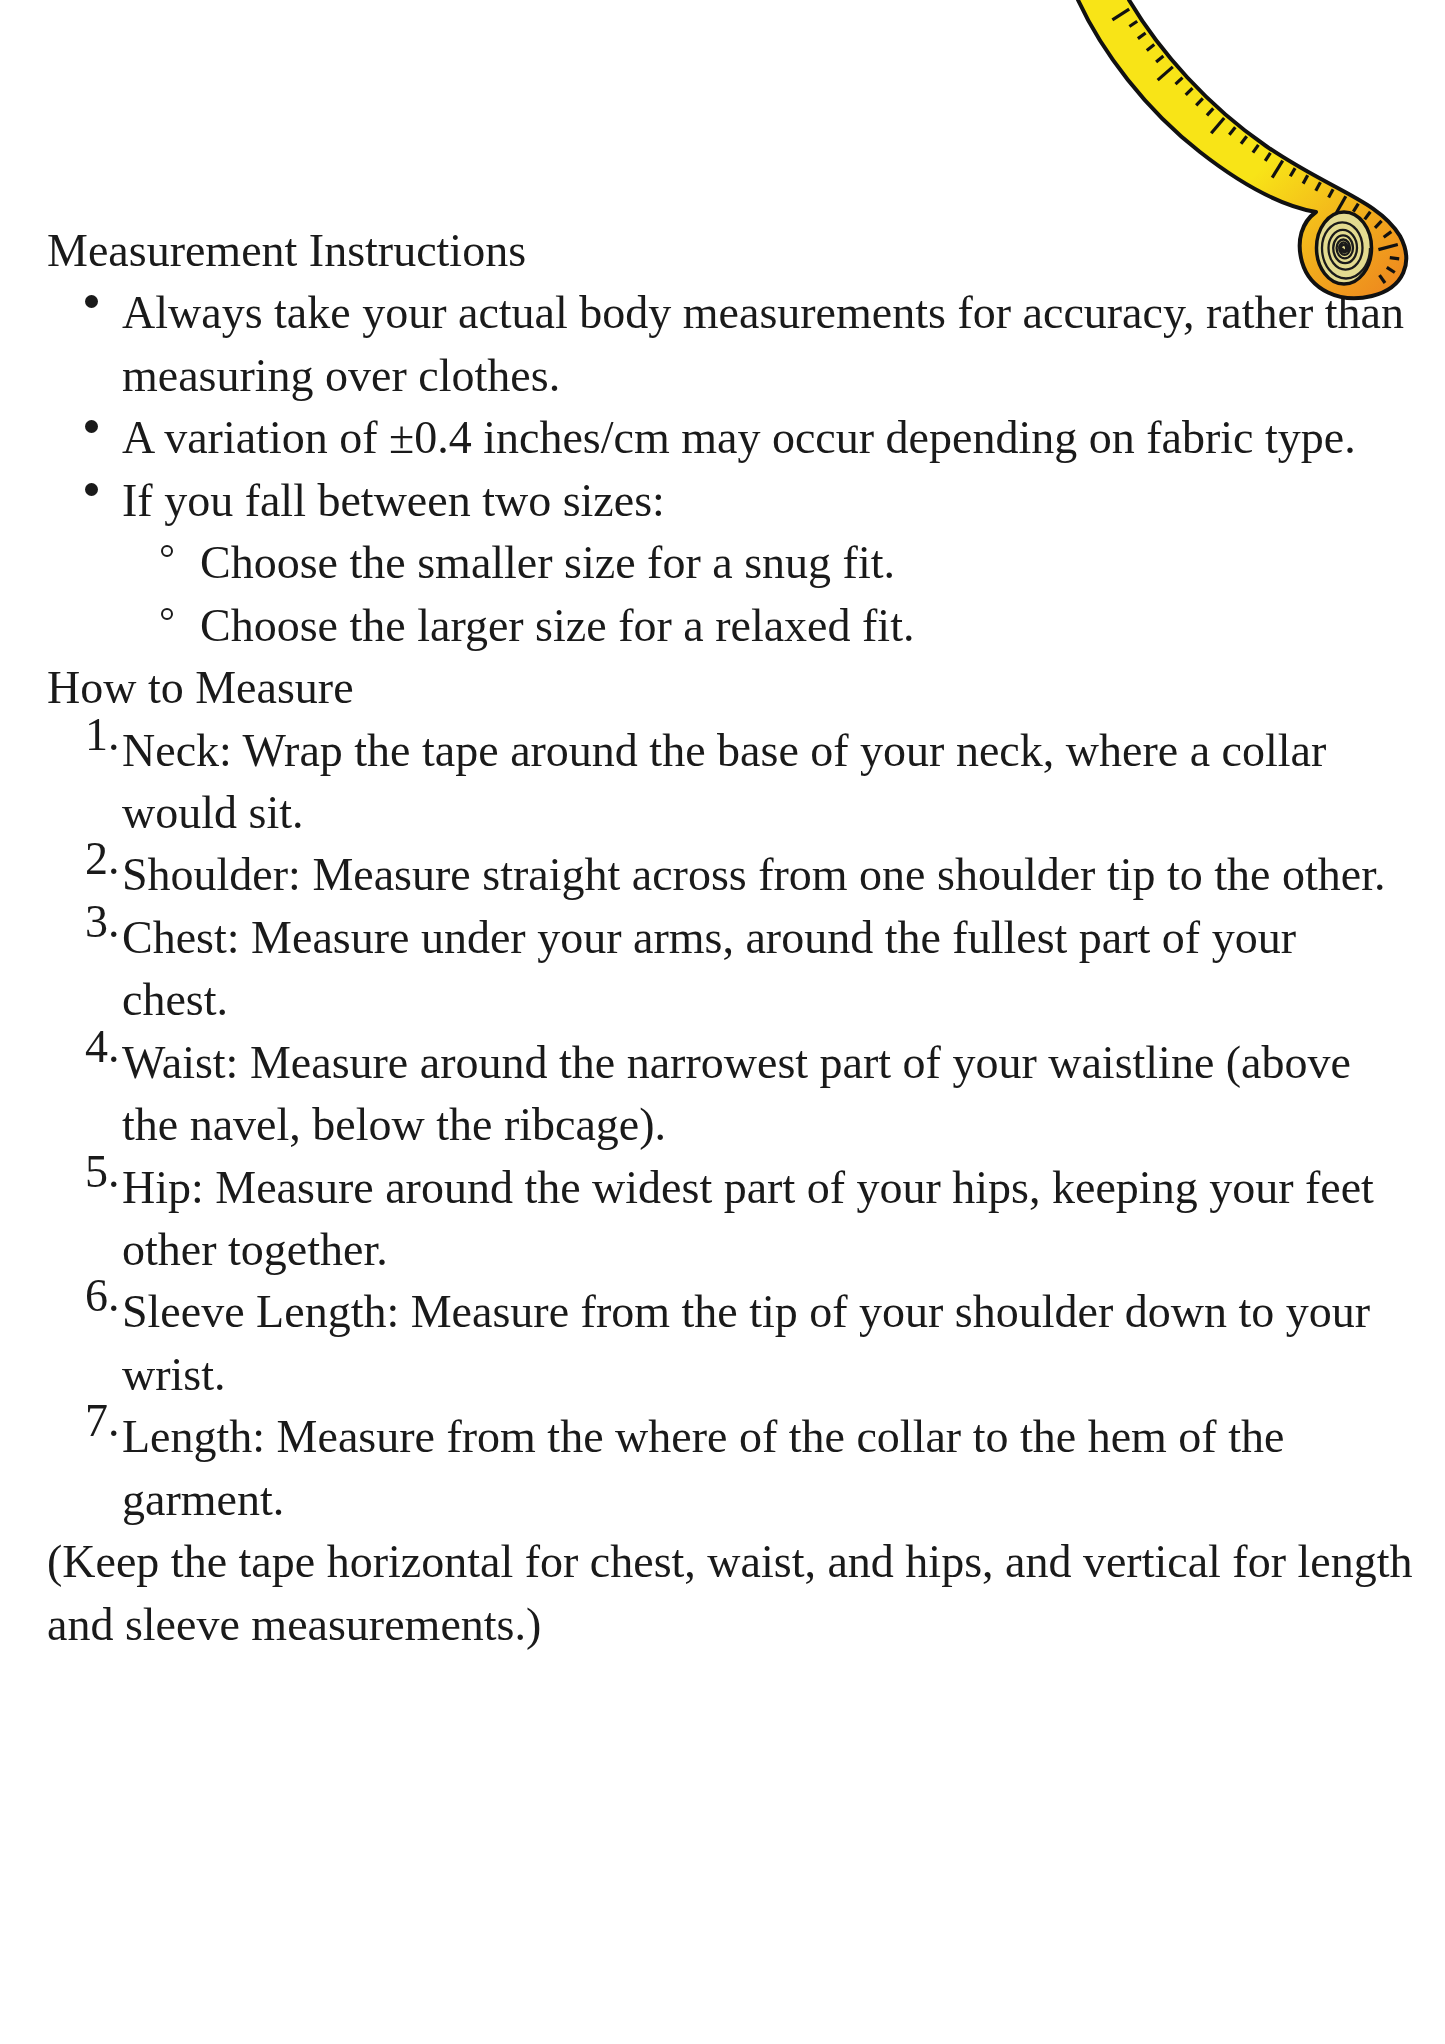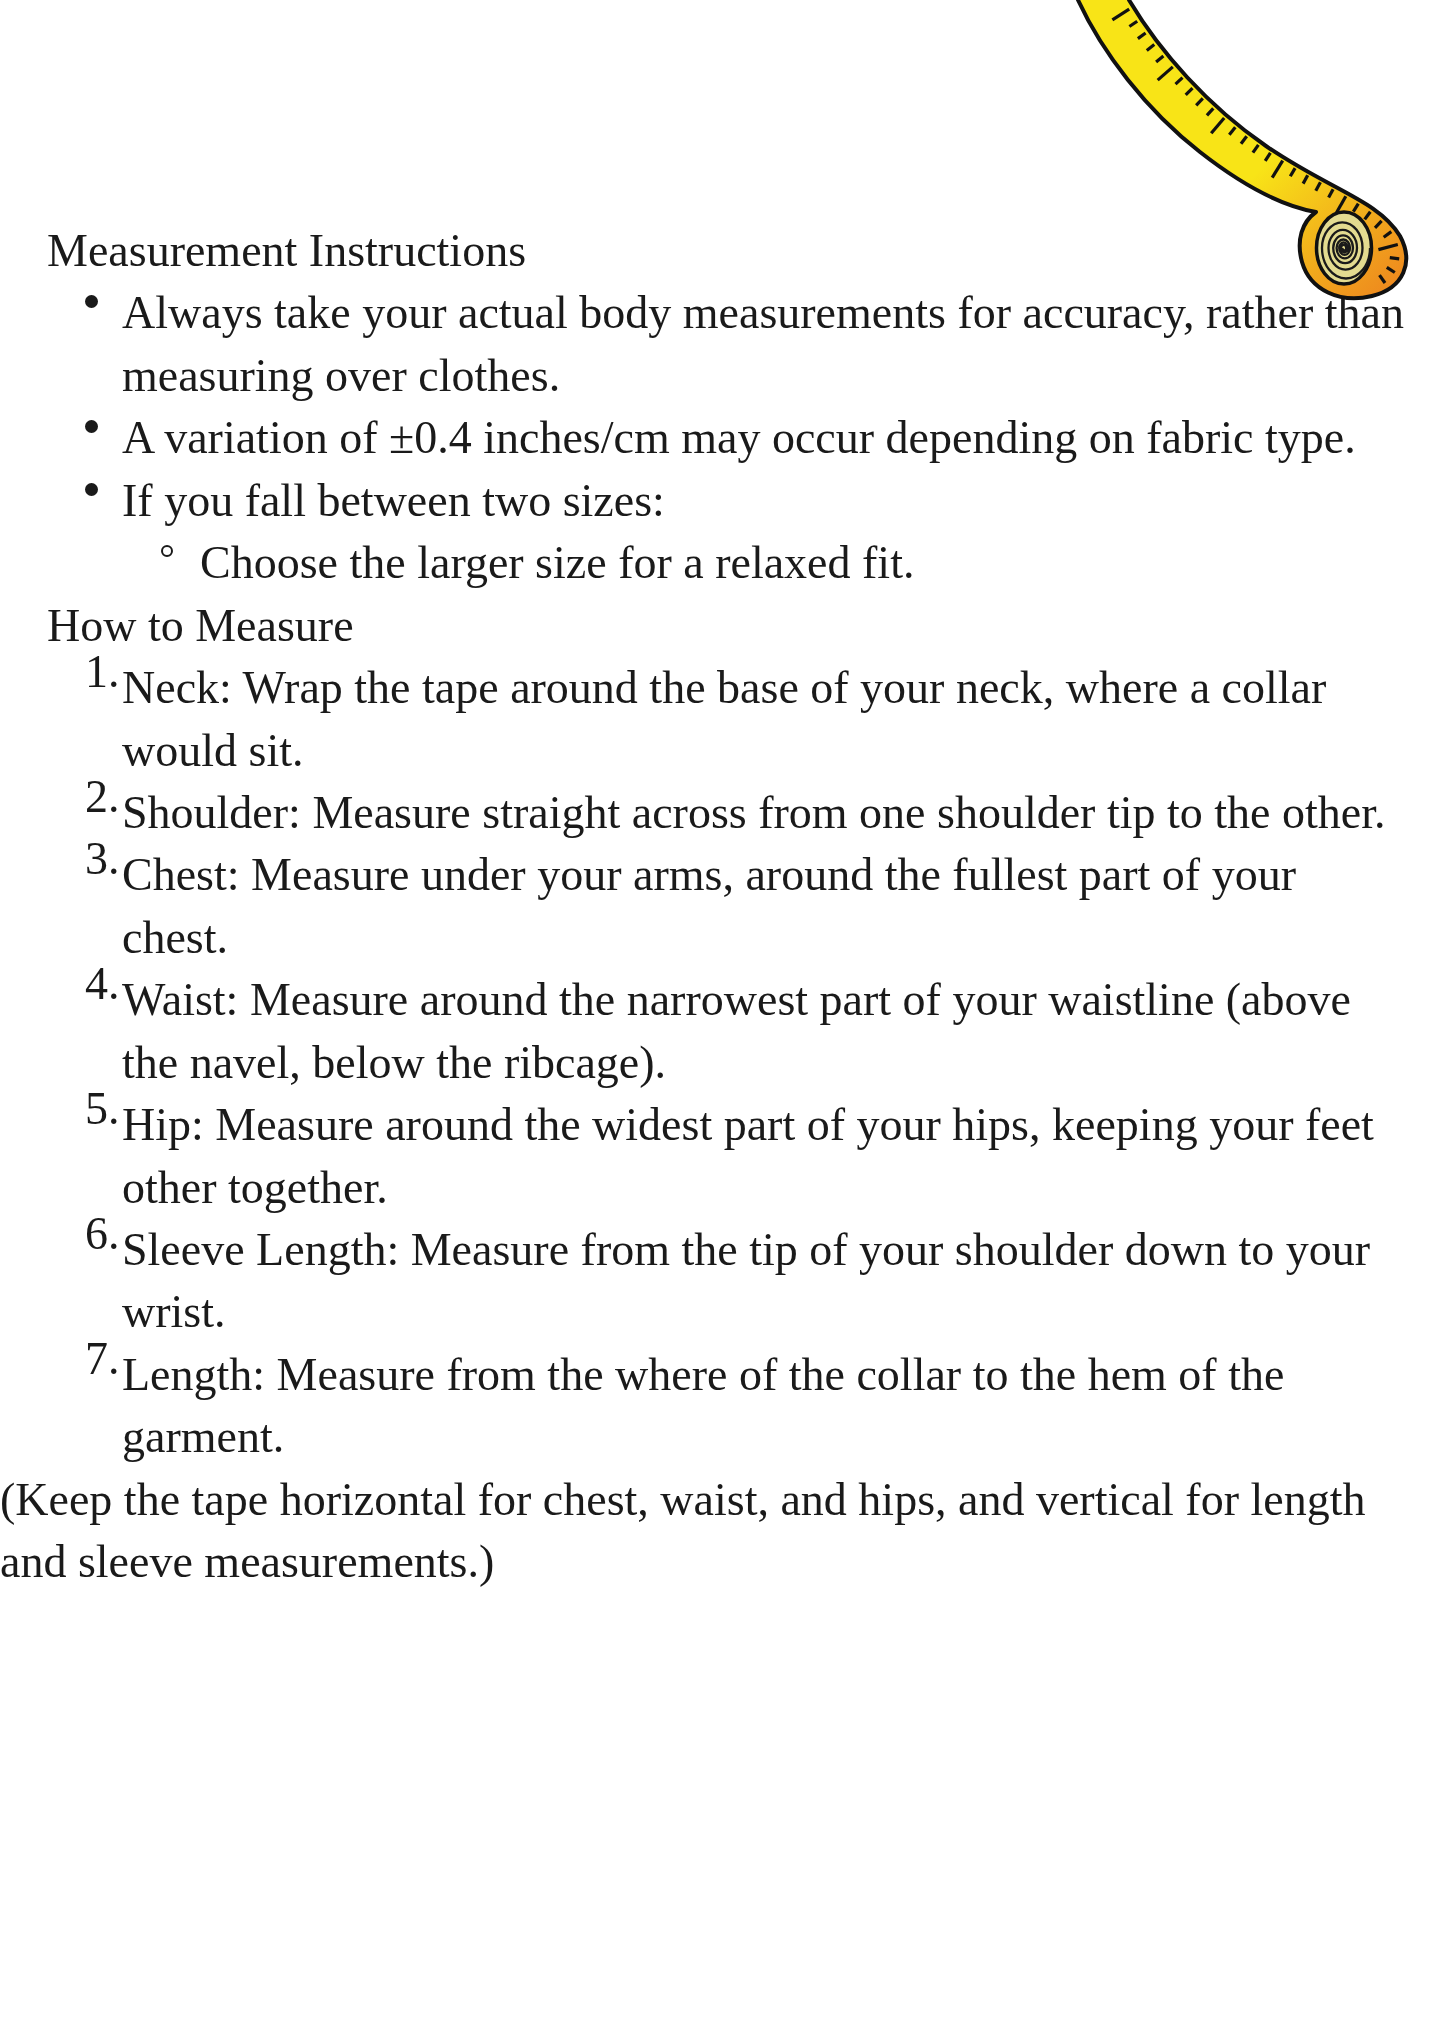--- a/index.html
+++ b/index.html
@@ -27,21 +27,21 @@
     left: 0;
     width: 1445px;
   }
   .line {
     position: relative;
     white-space: nowrap;
     height: 62.45px;
   }
   .line .txt { display: inline-block; margin-top: 16px; }
   .line.heading { padding-left: 47px; }
-  .line.note    { }
+  .line.note    { padding-left: 47px; }
   .line.bullet  { padding-left: 122px; }
   .line.numbered{ padding-left: 122px; }
   .line.subbullet { padding-left: 200px; }
   .marker { position: absolute; }
   .marker.dot {
     left: 85px;
     top: 29px;
     width: 13px;
     height: 13px;
     border-radius: 50%;
@@ -72,20 +72,21 @@
 <body>
 
 <div class="page">
 
   <div class="doc">
       <div class="line heading first"><span class="txt">Measurement Instructions</span></div>
       <div class="line bullet first"><span class="marker dot"></span><span class="txt">Always take your actual body measurements for accuracy, rather than</span></div>
       <div class="line bullet cont"><span class="txt">measuring over clothes.</span></div>
       <div class="line bullet first"><span class="marker dot"></span><span class="txt">A variation of ±0.4 inches/cm may occur depending on fabric type.</span></div>
       <div class="line bullet first"><span class="marker dot"></span><span class="txt">If you fall between two sizes:</span></div>
+      <div class="line subbullet first"><span class="marker circ"></span><span class="txt">Choose the smaller size for a snug fit.</span></div>
       <div class="line subbullet first"><span class="marker circ"></span><span class="txt">Choose the larger size for a relaxed fit.</span></div>
       <div class="line heading first"><span class="txt">How to Measure</span></div>
       <div class="line numbered first"><span class="marker num">1.</span><span class="txt">Neck: Wrap the tape around the base of your neck, where a collar</span></div>
       <div class="line numbered cont"><span class="txt">would sit.</span></div>
       <div class="line numbered first"><span class="marker num">2.</span><span class="txt">Shoulder: Measure straight across from one shoulder tip to the other.</span></div>
       <div class="line numbered first"><span class="marker num">3.</span><span class="txt">Chest: Measure under your arms, around the fullest part of your</span></div>
       <div class="line numbered cont"><span class="txt">chest.</span></div>
       <div class="line numbered first"><span class="marker num">4.</span><span class="txt">Waist: Measure around the narrowest part of your waistline (above</span></div>
       <div class="line numbered cont"><span class="txt">the navel, below the ribcage).</span></div>
       <div class="line numbered first"><span class="marker num">5.</span><span class="txt">Hip: Measure around the widest part of your hips, keeping your feet</span></div>

